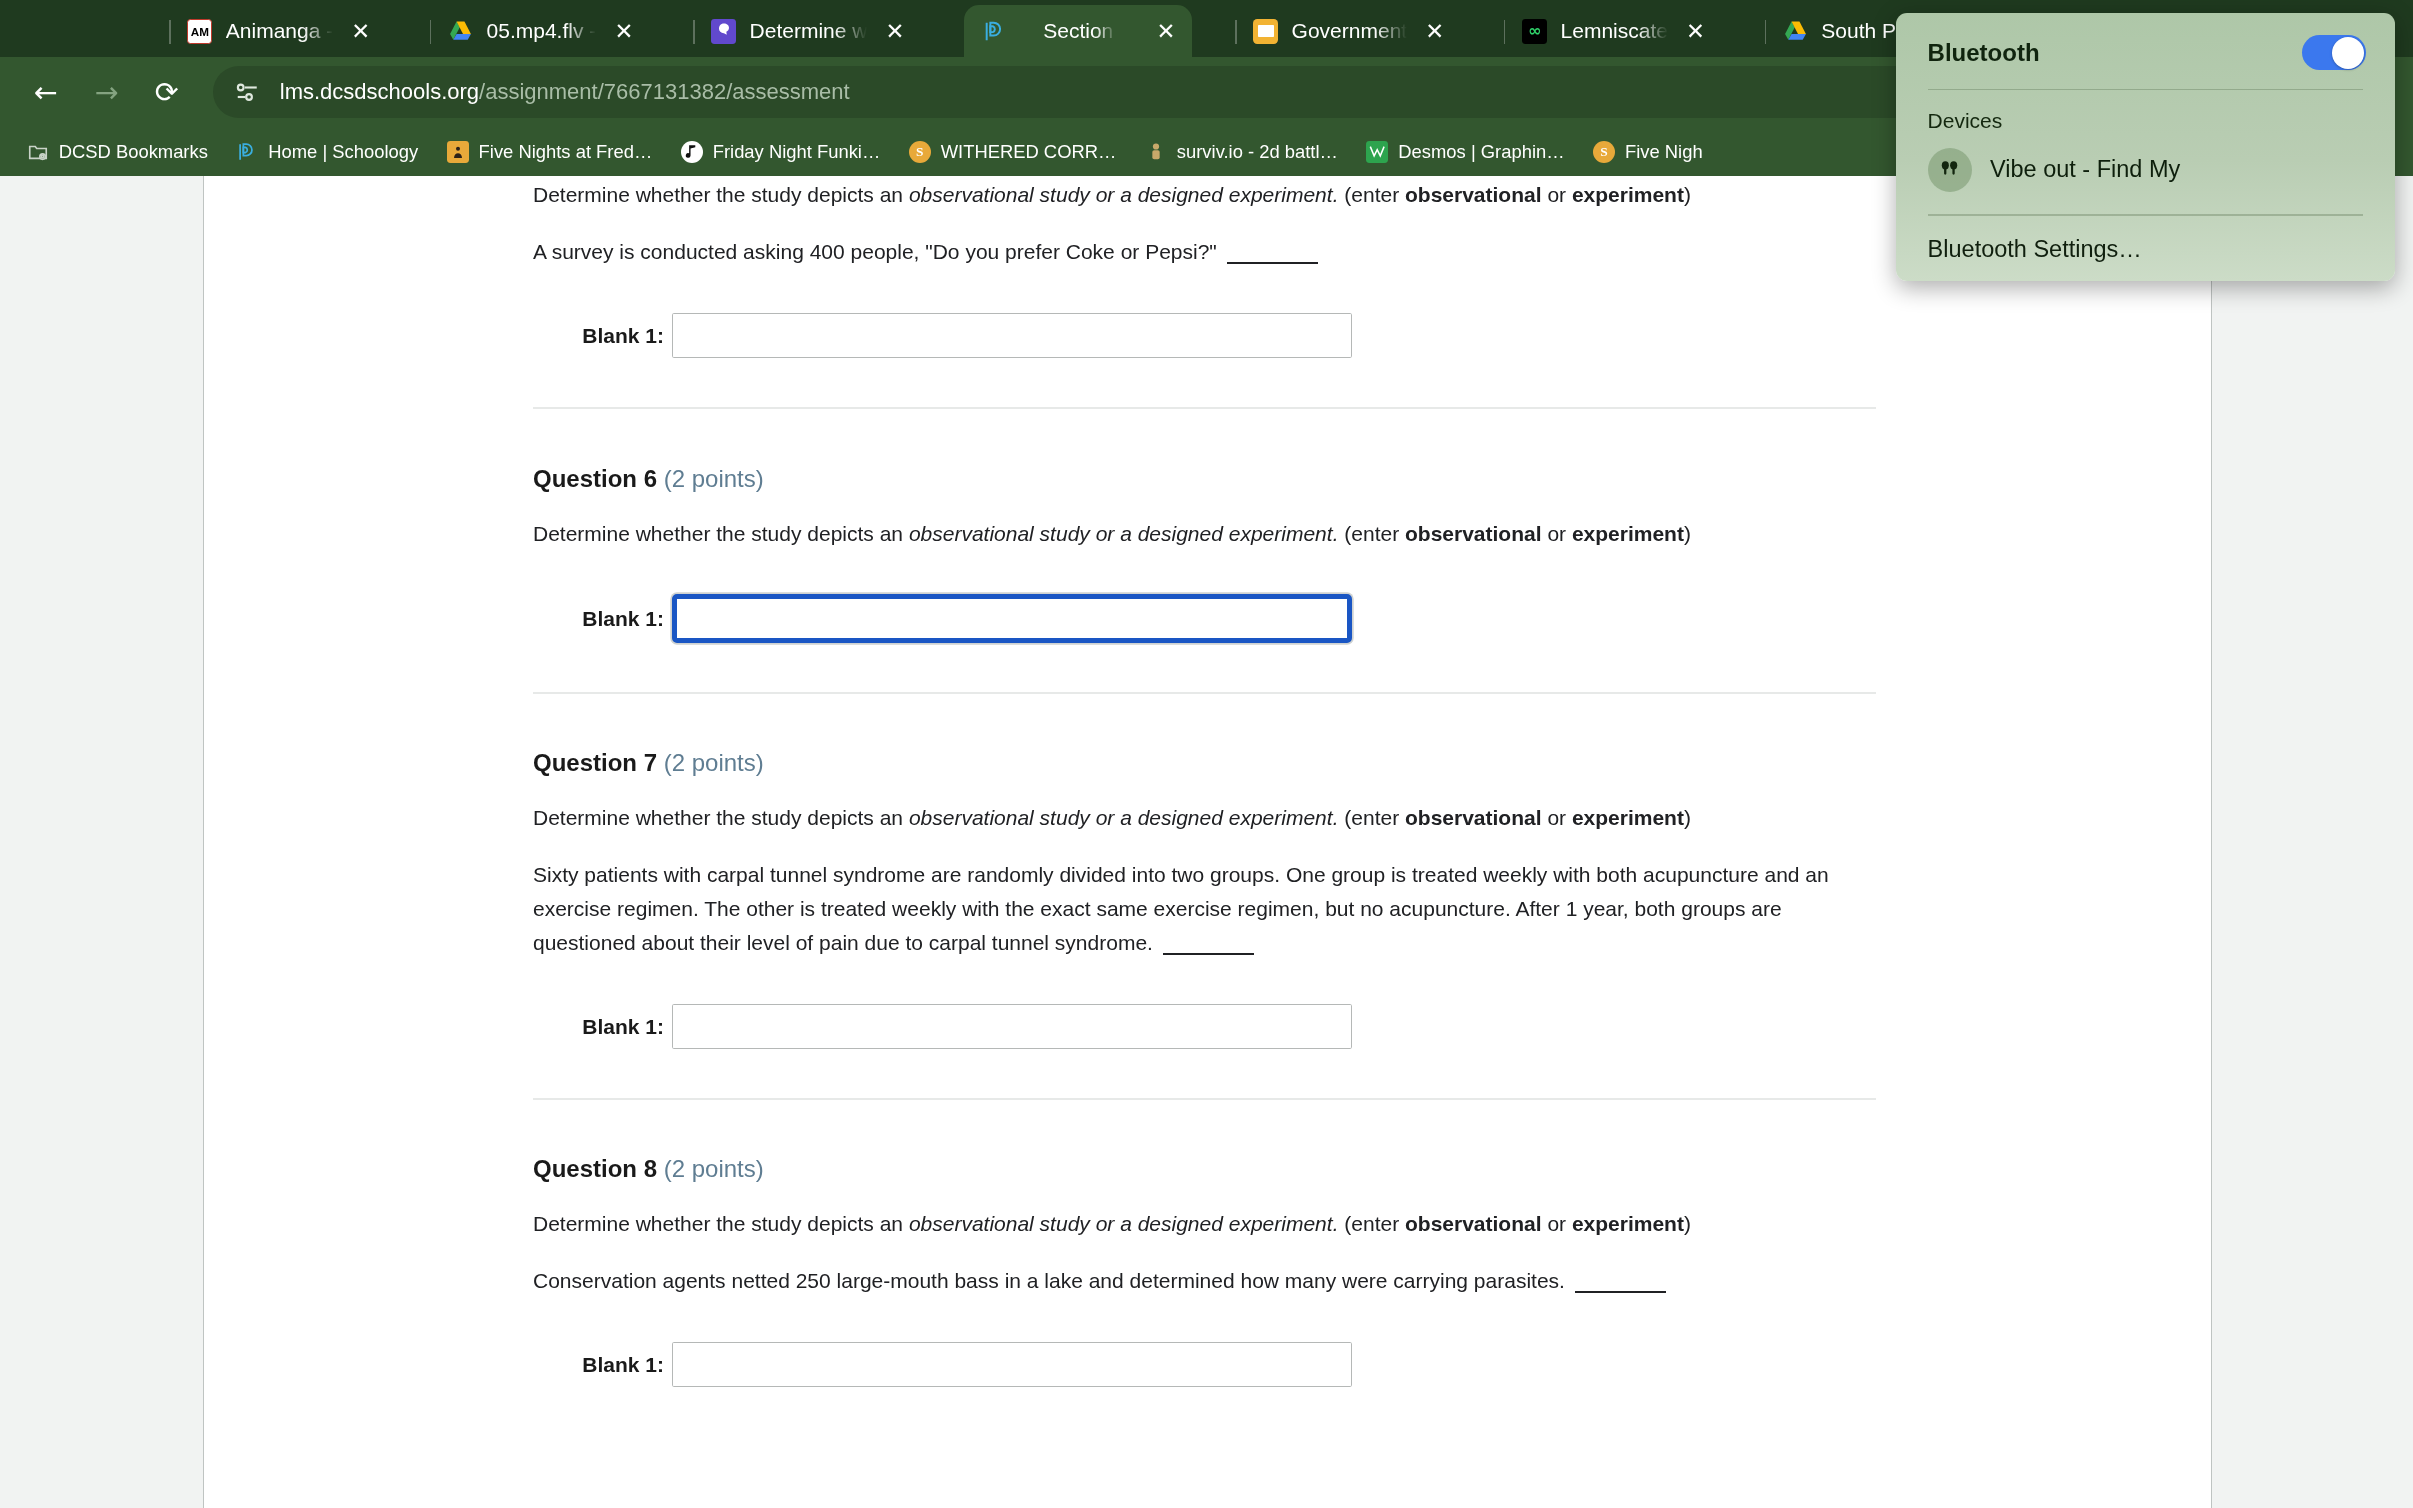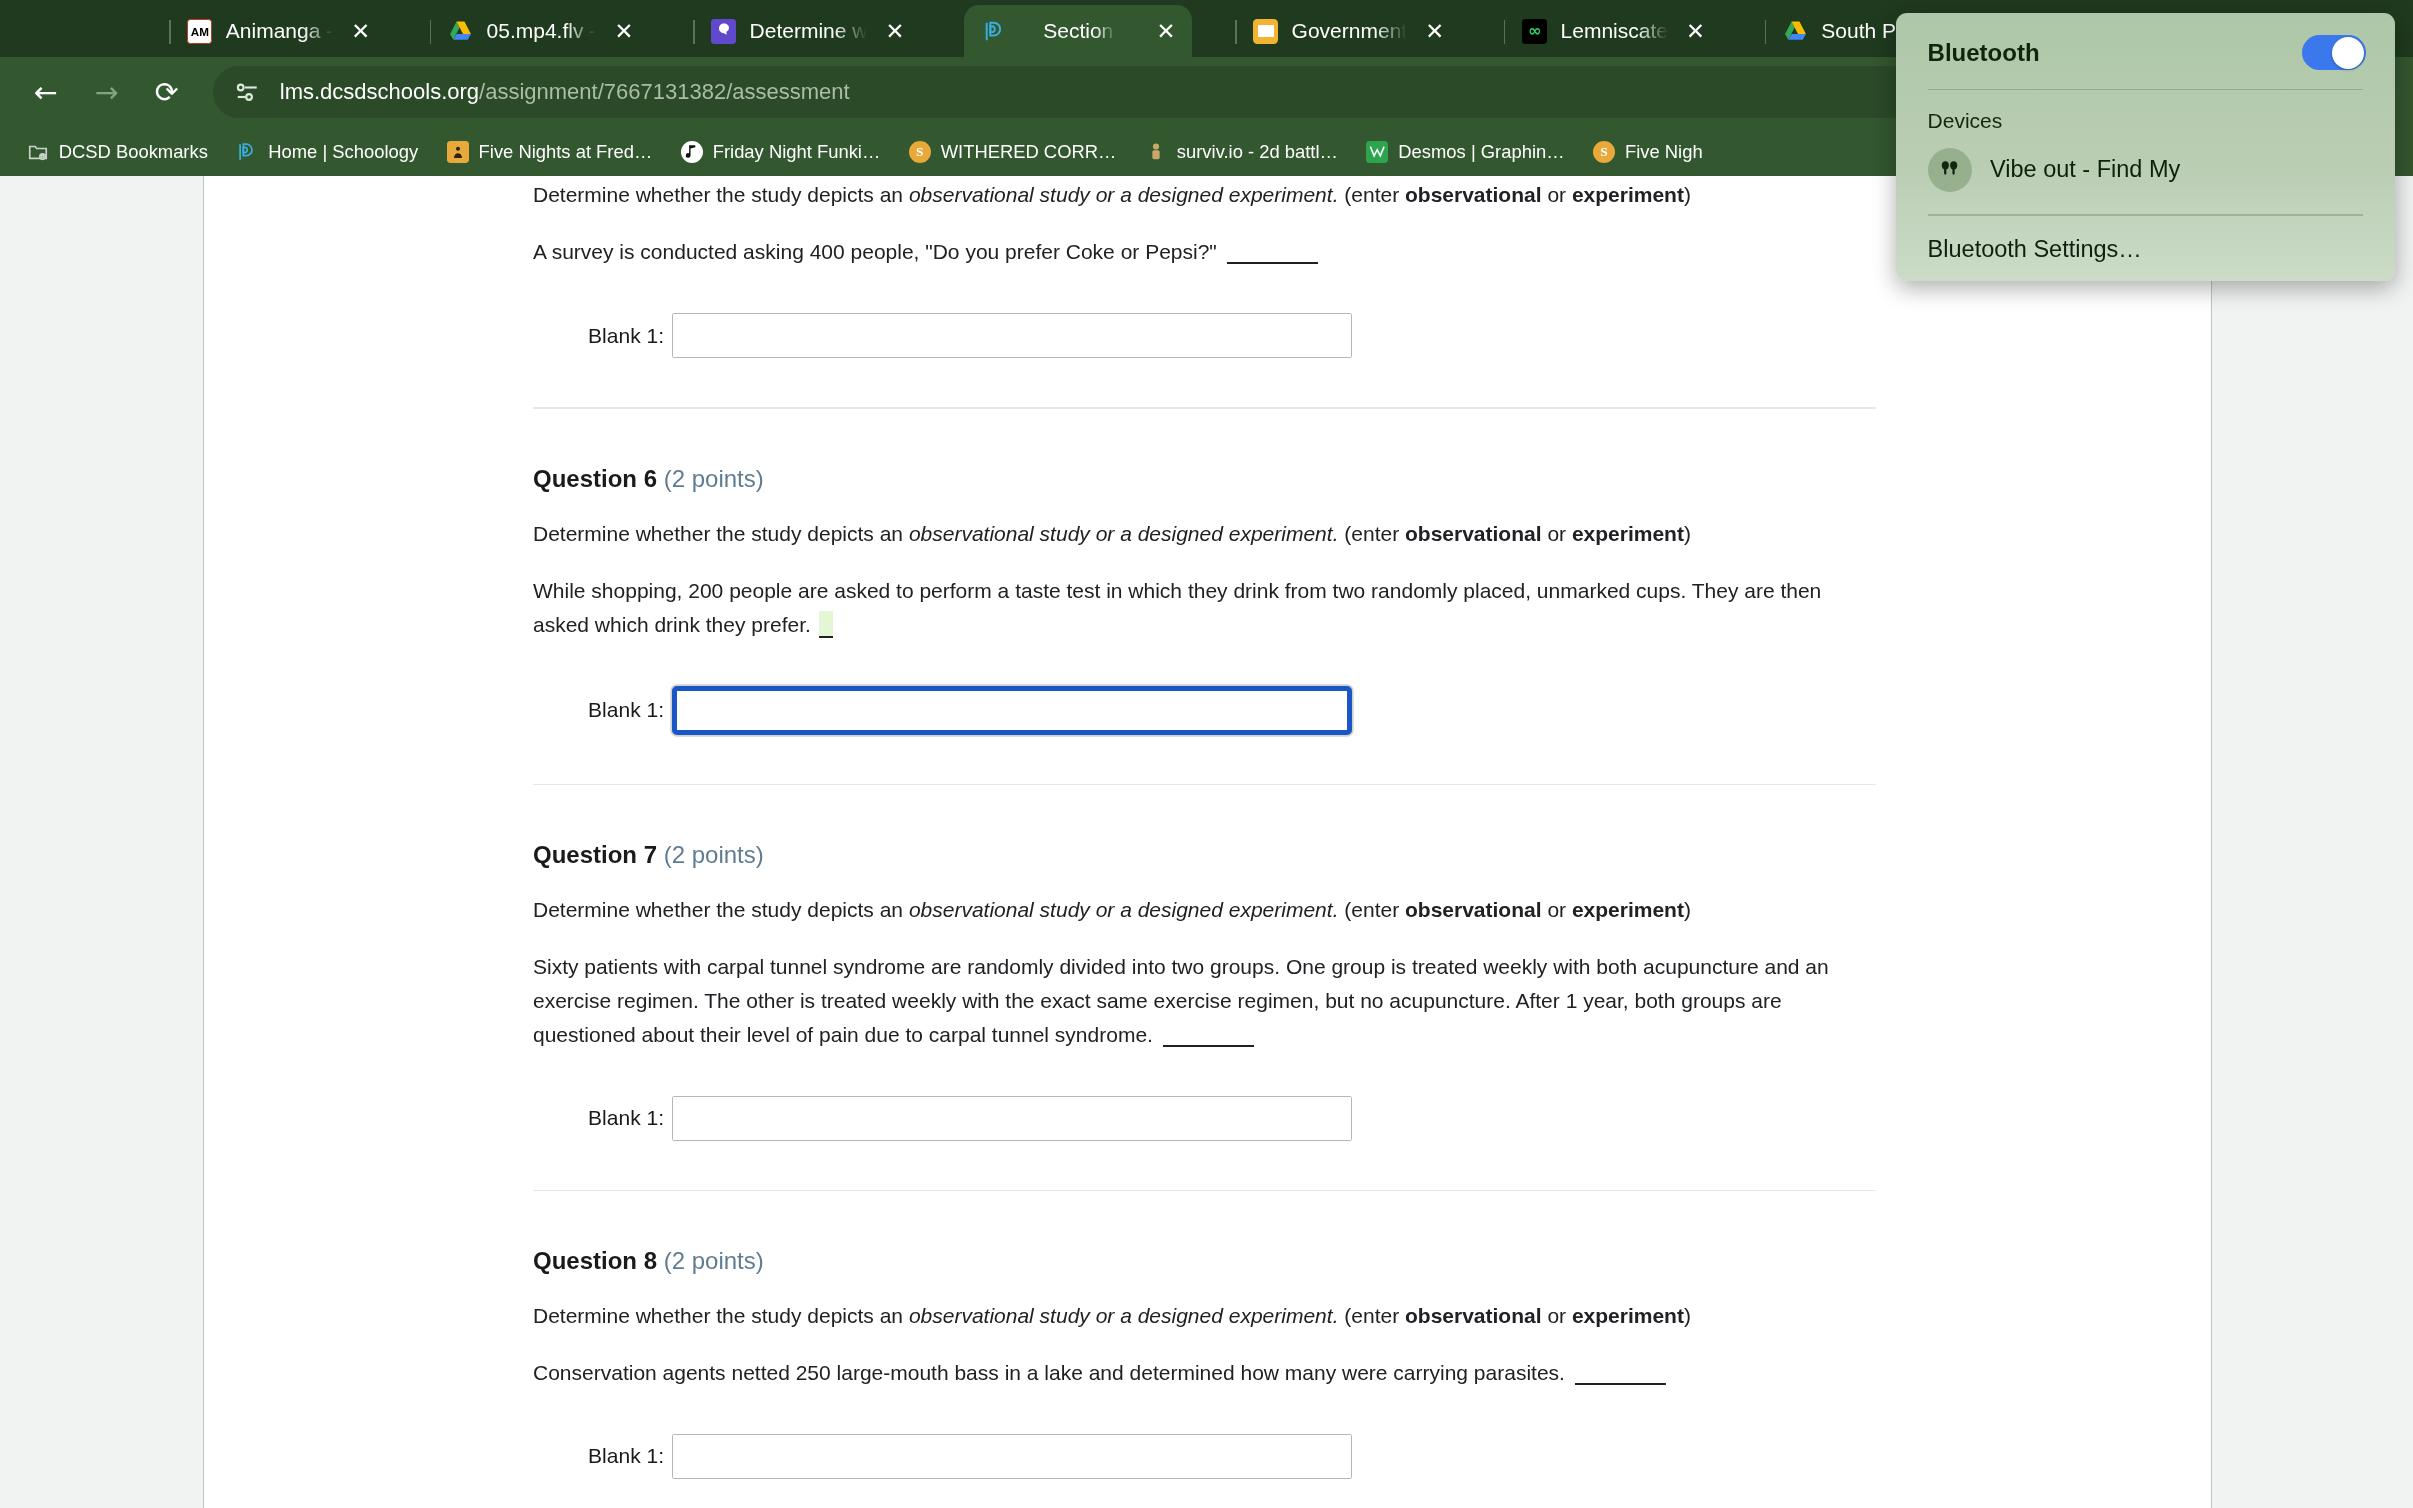--- a/index.html
+++ b/index.html
@@ -196,21 +196,21 @@
 
   .blankrow {
     display: flex;
     align-items: center;
     gap: 8.4px;
     margin-top: 44px;
     padding-left: 25px;
   }
   .blanklabel {
     font-size: 21px;
-    font-weight: normal;
+    font-weight: bold;
     color: #1a1a1a;
     width: 106px;
     text-align: right;
   }
   .blankinput {
     width: 680px;
     height: 45px;
     border: 1.7px solid #b5b8b7;
     background: #ffffff;
     border-radius: 1.7px;
@@ -447,21 +447,20 @@
             <div class="stem"><span>A survey is conducted asking 400 people, "Do you prefer Coke or Pepsi?"</span><span class="fill-line"></span></div>
             <div class="blankrow">
               <span class="blanklabel">Blank 1:</span>
               <input type="text" class="blankinput" style="">
             </div>
             <div class="qdivider"></div>
           </div>
           <div class="qblock">
             <div class="qhead"><span>Question 6</span> <span class="pts">(2 points)</span></div>
             <div class="prompt"><span>Determine whether the study depicts an </span><em>observational study or a designed experiment.</em><span>  (enter </span><b>observational</b><span> or </span><b>experiment</b><span>)</span></div>
-            <div class="stem"><span>While shopping, 200 people are asked to perform a taste test in which they drink from two randomly placed, unmarked cups. They are then asked which drink they prefer.</span><span class="fill-hl"></span></div>
             <div class="blankrow">
               <span class="blanklabel">Blank 1:</span>
               <input type="text" class="blankinput focused" style="">
             </div>
             <div class="qdivider"></div>
           </div>
           <div class="qblock">
             <div class="qhead"><span>Question 7</span> <span class="pts">(2 points)</span></div>
             <div class="prompt"><span>Determine whether the study depicts an </span><em>observational study or a designed experiment.</em><span>  (enter </span><b>observational</b><span> or </span><b>experiment</b><span>)</span></div>
             <div class="stem"><span>Sixty patients with carpal tunnel syndrome are randomly divided into two groups. One group is treated weekly with both acupuncture and an exercise regimen. The other is treated weekly with the exact same exercise regimen, but no acupuncture. After 1 year, both groups are questioned about their level of pain due to carpal tunnel syndrome.</span><span class="fill-line"></span></div>

